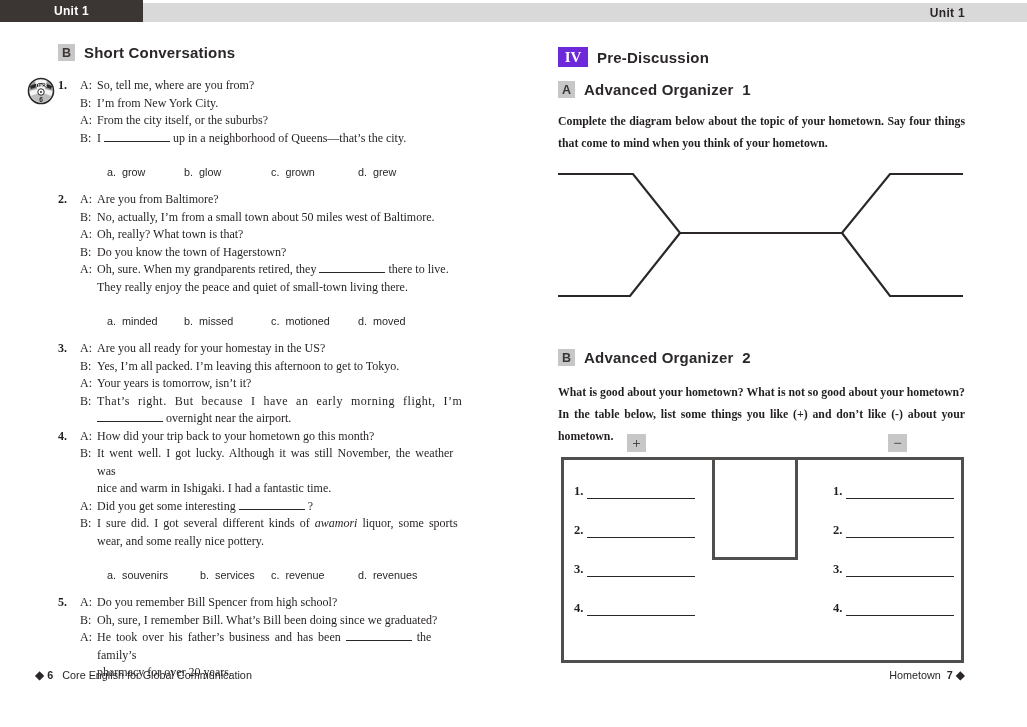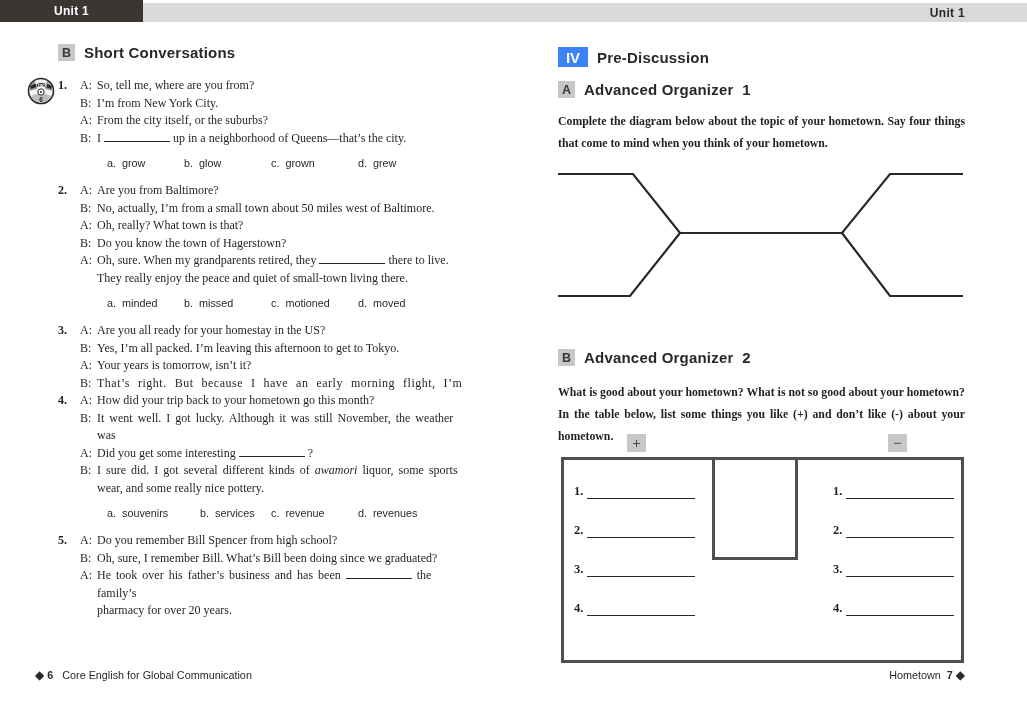--- a/index.html
+++ b/index.html
@@ -17,34 +17,34 @@
   .unit-tab-right{
     position:absolute;top:3px;right:0;height:19px;display:flex;align-items:center;
     padding-right:62px;font-family:"Liberation Sans",sans-serif;font-weight:bold;
     font-size:12px;color:#2b2727;letter-spacing:.3px;
   }
   
   .sec-head{position:absolute;display:flex;align-items:center;gap:9px;
     font-family:"Liberation Sans",sans-serif;font-weight:bold;}
   .letter-box{width:17px;height:17px;background:#c7c7c7;color:#3a3634;flex:none;
     display:flex;align-items:center;justify-content:center;font-size:12.5px;}
-  .roman-box{min-width:26px;height:20px;background:#3b82f6;color:#fff;flex:none;
-    font-family:Liberation Sans, sans-serif;font-weight:bold;font-size:15px;
+  .roman-box{min-width:26px;height:20px;background:#6d28d9;color:#fff;flex:none;
+    font-family:Liberation Serif, serif;font-weight:bold;font-size:15px;
     display:flex;align-items:center;justify-content:center;padding:0 2px;}
   .sec-title{font-size:15px;color:#2b2727;letter-spacing:.2px;white-space:pre;}
   
   #conversations{position:absolute;left:58px;top:77px;width:412px;}
   .cline{display:flex;font-size:12px;line-height:17.5px;}
   .cnum{width:22px;font-weight:bold;flex:none;}
   .cspk{width:17px;flex:none;}
   .ctxt{flex:1;}
   .spread1 .ctxt{word-spacing:2px;}
   .spread2 .ctxt{word-spacing:4.5px;letter-spacing:.5px;}
   .blank{display:inline-block;width:66px;height:11px;border-bottom:1.2px solid #2b2727;}
-  .opts{position:relative;height:16px;margin-top:10px;margin-bottom:9px;
+  .opts{position:relative;height:16px;margin-top:19px;margin-bottom:9px;
     font-family:"Liberation Sans",sans-serif;font-size:10.8px;color:#2b2727;}
   .opt{position:absolute;top:0;white-space:pre;}
   
   .track-icon{position:absolute;left:27px;top:77px;width:28px;height:28px;}
   
   .para{position:absolute;width:407px;font-weight:bold;font-size:11.8px;
     line-height:22px;text-align:justify;color:#231f20;}
   .pm-box{position:absolute;width:19px;height:18px;background:#c7c7c7;color:#2b2727;
     display:flex;align-items:center;justify-content:center;font-size:15px;
     font-family:"Liberation Serif",serif;}
@@ -174,31 +174,41 @@
       <div class="cline">
         <span class="cnum"></span>
         <span class="cspk">A:</span>
         <span class="ctxt">Your years is tomorrow, isn’t it?</span>
       </div>
       <div class="cline spread2">
         <span class="cnum"></span>
         <span class="cspk">B:</span>
         <span class="ctxt">That’s right. But because I have an early morning flight, I’m</span>
       </div>
+      <div class="cline">
+        <span class="cnum"></span>
+        <span class="cspk"></span>
+        <span class="ctxt"><span class="blank"></span> overnight near the airport.</span>
+      </div>
     </div>
     <div>
       <div class="cline">
         <span class="cnum">4.</span>
         <span class="cspk">A:</span>
         <span class="ctxt">How did your trip back to your hometown go this month?</span>
       </div>
       <div class="cline spread1">
         <span class="cnum"></span>
         <span class="cspk">B:</span>
         <span class="ctxt">It went well. I got lucky. Although it was still November, the weather was</span>
+      </div>
+      <div class="cline">
+        <span class="cnum"></span>
+        <span class="cspk"></span>
+        <span class="ctxt">nice and warm in Ishigaki. I had a fantastic time.</span>
       </div>
       <div class="cline">
         <span class="cnum"></span>
         <span class="cspk">A:</span>
         <span class="ctxt">Did you get some interesting <span class="blank"></span> ?</span>
       </div>
       <div class="cline spread1">
         <span class="cnum"></span>
         <span class="cspk">B:</span>
         <span class="ctxt">I sure did. I got several different kinds of <i>awamori</i> liquor, some sports</span>

